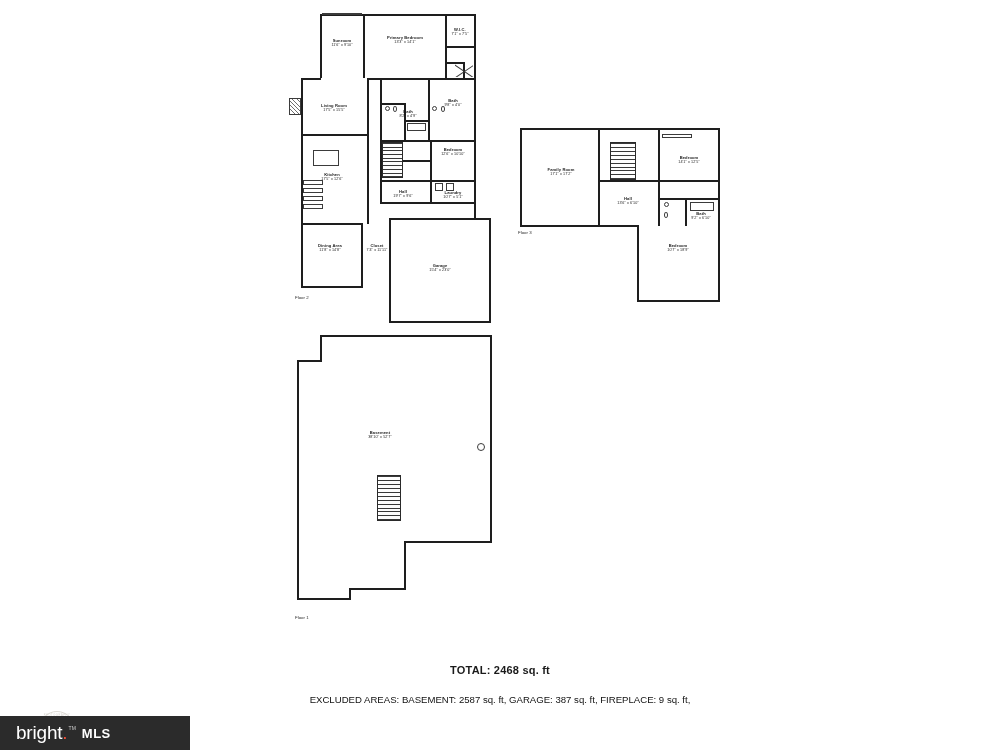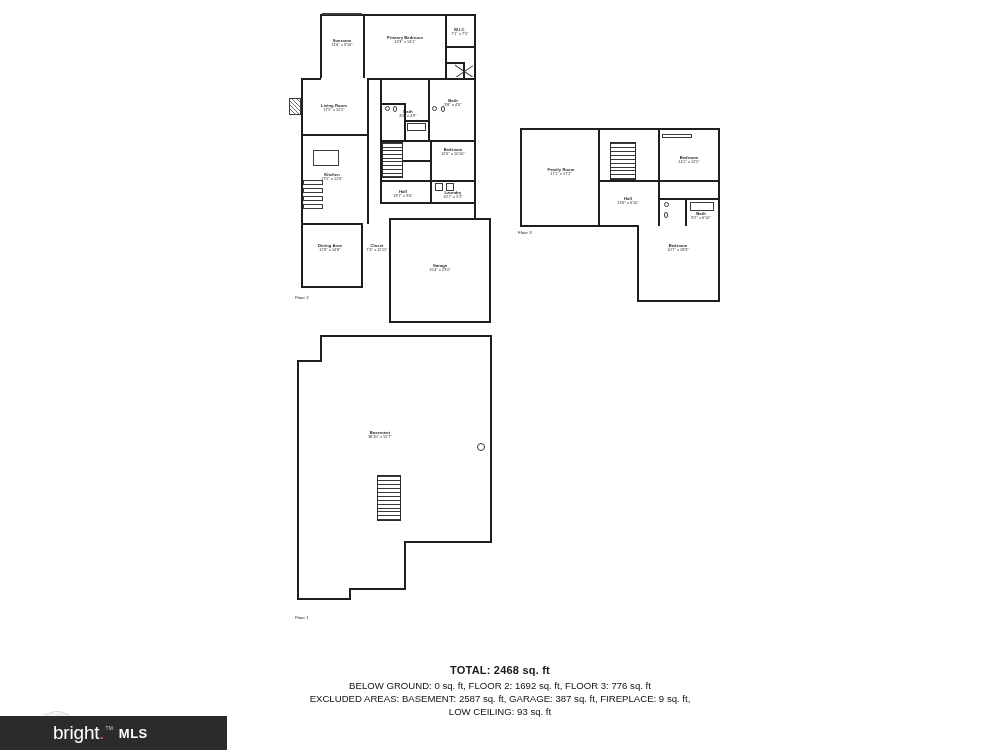--- a/index.html
+++ b/index.html
@@ -117,21 +117,21 @@
     position: absolute;
     left: 0;
     right: 0;
     top: 664px;
     text-align: center;
   }
   .summary .total {
     font-size: 11px;
     font-weight: 700;
     letter-spacing: 0.2px;
-    margin-bottom: 4px;
+    margin-bottom: 18px;
   }
   .summary .line {
     font-size: 9.6px;
     line-height: 1.33;
     color: #111;
   }
   .credit {
     position: absolute;
     left: 0;
     right: 0;
@@ -190,21 +190,20 @@
 
   .brightbar {
     position: absolute;
     left: 0;
     bottom: 0;
     width: 190px;
     height: 34px;
     background: #2b2b2b;
     display: flex;
     align-items: center;
-    padding-left: 37px;
   }
   .brightbar .logo {
     color: #ffffff;
     font-size: 19px;
     font-weight: 400;
     letter-spacing: -0.2px;
     margin-left: 16px;
     font-family: "Liberation Sans", sans-serif;
   }
   .brightbar .dot {
@@ -461,23 +460,21 @@
     <div class="label" style="left:95px; top:105px;">
       <span class="nm">Basement</span>
       <span class="dim">38'10" x 52'7"</span>
     </div>
 
     <div class="floor-tag" style="left:10px; top:285px;">Floor 1</div>
   </div>
 
   <div class="summary">
     <div class="total">TOTAL: 2468 sq. ft</div>
-    <div class="line">BELOW GROUND: 0 sq. ft, FLOOR 2: 1692 sq. ft, FLOOR 3: 776 sq. ft</div>
     <div class="line">EXCLUDED AREAS: BASEMENT: 2587 sq. ft, GARAGE: 387 sq. ft, FIREPLACE: 9 sq. ft,</div>
-    <div class="line">LOW CEILING: 93 sq. ft</div>
   </div>
 
 
   <div class="watermark">
     <div class="ring"></div>
     <div class="arc">PHOTOGRAPHY</div>
     <div class="mono">PD</div>
     <div class="arc2">DESIGN</div>
   </div>
 

